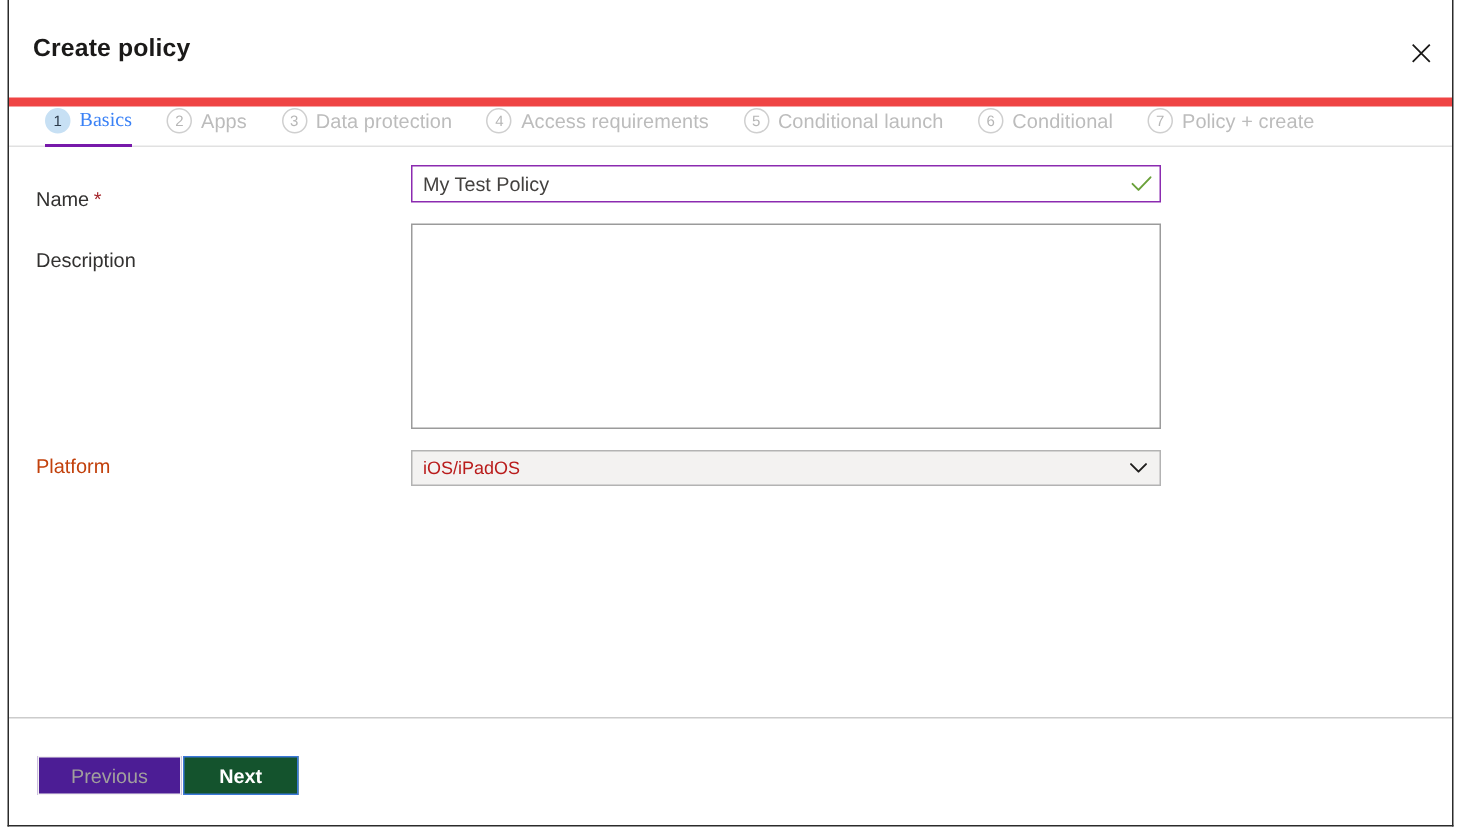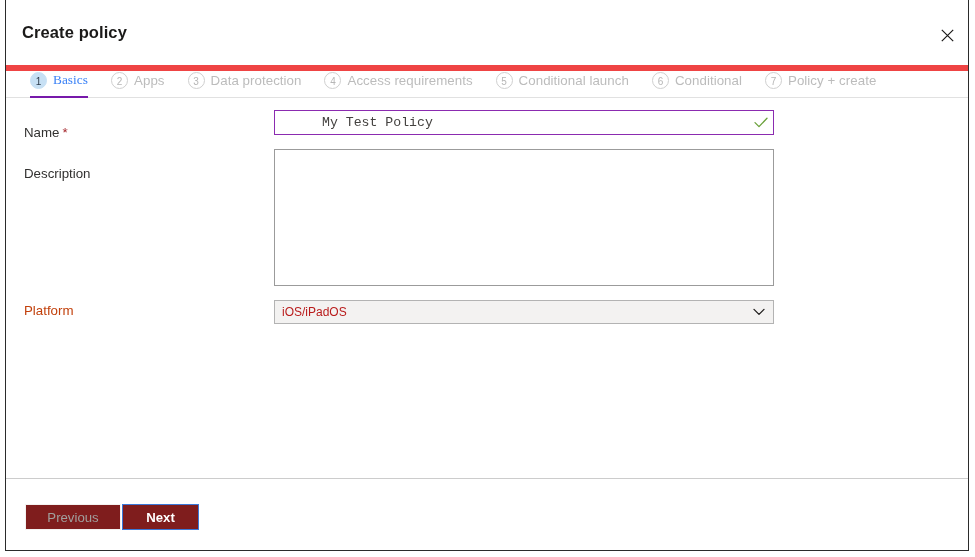--- a/index.html
+++ b/index.html
@@ -150,25 +150,24 @@
     background: #ffffff;
     display: flex;
     align-items: center;
   }
   #name-input {
     flex: 1 1 auto;
     border: none;
     outline: none;
     height: 23px;
     padding: 0 4px 0 7px;
-    font-family: Liberation Mono, monospace;
+    font-family: Liberation Sans, sans-serif;
     font-size: 13.2px;
     color: #43413f;
     background: transparent;
-    margin-left: 40px;
   }
   #name-valid-icon {
     flex: 0 0 auto;
     width: 24px;
     height: 23px;
     display: flex;
     align-items: center;
     justify-content: center;
   }
 
@@ -224,34 +223,34 @@
     height: 72px;
     border-top: 1px solid #cccccc;
     background: #ffffff;
   }
   #previous-button {
     position: absolute;
     left: 19px;
     top: 25px;
     width: 96px;
     height: 26px;
-    background: #7f1d1d;
+    background: #4c1d95;
     border: 1px solid #f3f2f1;
     color: #a19f9d;
     font-family: "Liberation Sans", sans-serif;
     font-size: 13.2px;
     cursor: default;
   }
   #next-button {
     position: absolute;
     left: 116px;
     top: 25px;
     width: 77px;
     height: 26px;
-    background: #7f1d1d;
+    background: #14532d;
     border: 1px solid #3b78d8;
     color: #ffffff;
     font-family: "Liberation Sans", sans-serif;
     font-size: 13.2px;
     font-weight: bold;
     cursor: pointer;
   }
 </style>
 </head>
 <body>

